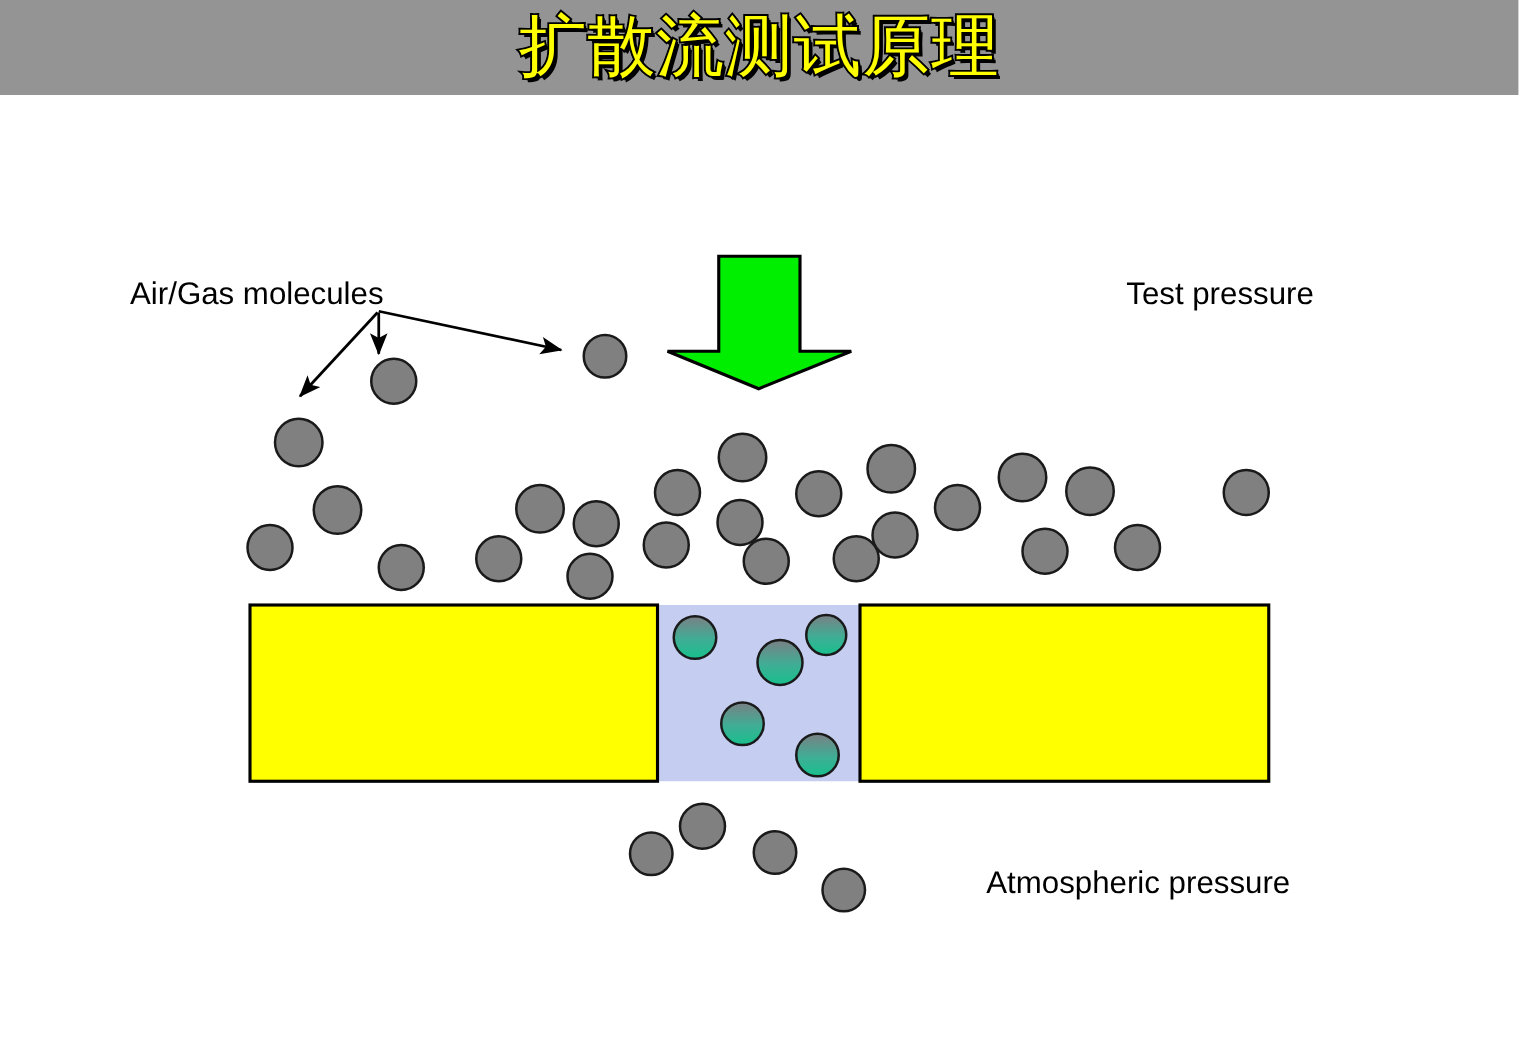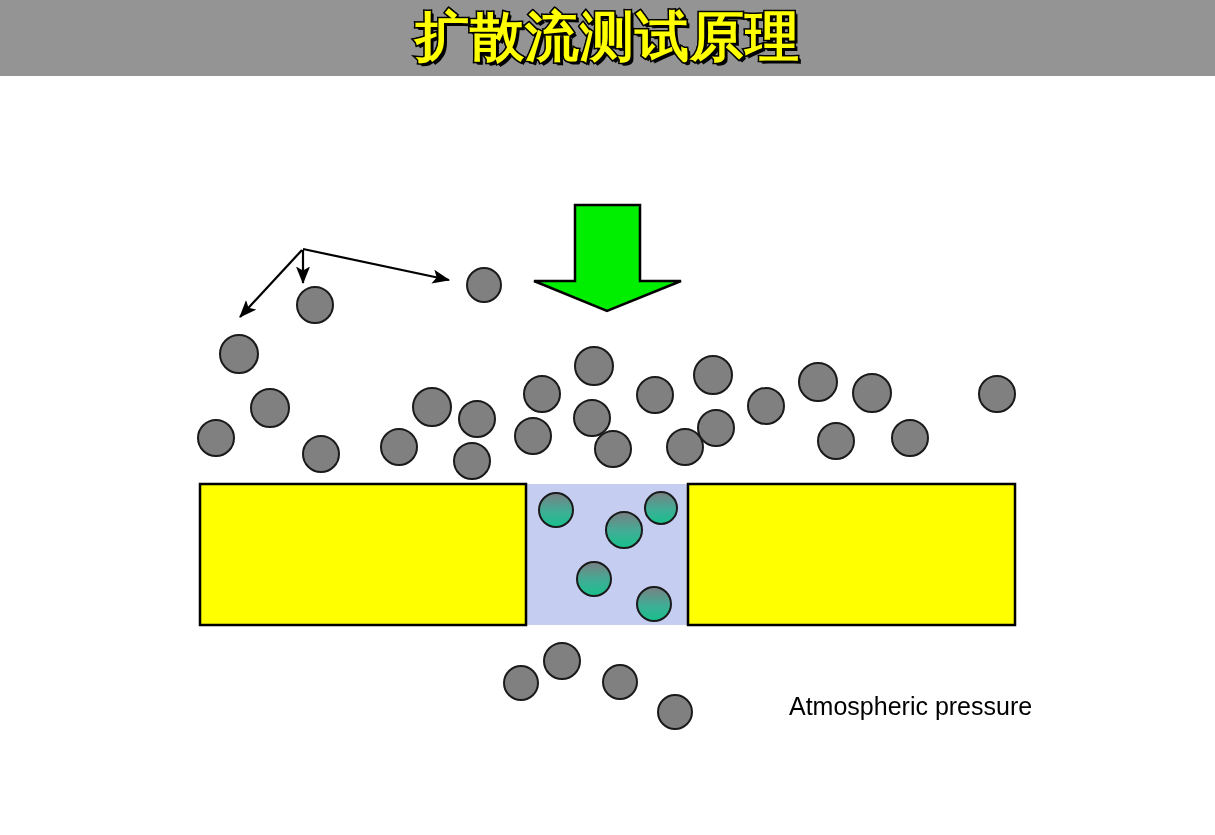--- a/index.html
+++ b/index.html
@@ -30,21 +30,21 @@
   #title-text {
     position: absolute;
     left: 0;
     top: 0;
     width: 1215px;
     height: 76px;
     line-height: 74px;
     text-align: center;
     font-family: "DejaVu Sans", sans-serif;
     font-size: 54px;
-    font-weight: bold;
+    font-weight: normal;
     letter-spacing: 1px;
     color: #ffff00;
     -webkit-text-stroke: 3px #000000;
     paint-order: stroke fill;
     text-shadow:
        3px 3px 0 #000, -1px -1px 0 #000, 1px -1px 0 #000,
       -1px  1px 0 #000,  1px  1px 0 #000,  2px  2px 0 #000;
     white-space: nowrap;
   }
   
@@ -137,17 +137,19 @@
       </g>
 
     <g id="molecules-below" fill="#808080" stroke="#1a1a1a" stroke-width="2">
         <circle cx="521" cy="683" r="17"></circle>
         <circle cx="562" cy="661" r="18"></circle>
         <circle cx="620" cy="682" r="17"></circle>
         <circle cx="675" cy="712" r="17"></circle>
       </g>
   </svg>
 
+  <div class="label" id="label-airgas">Air/Gas molecules</div>
 
+  <div class="label" id="label-test">Test pressure</div>
 
   <div class="label" id="label-atmos">Atmospheric pressure</div>
 
 </div>
 
 </body></html>

